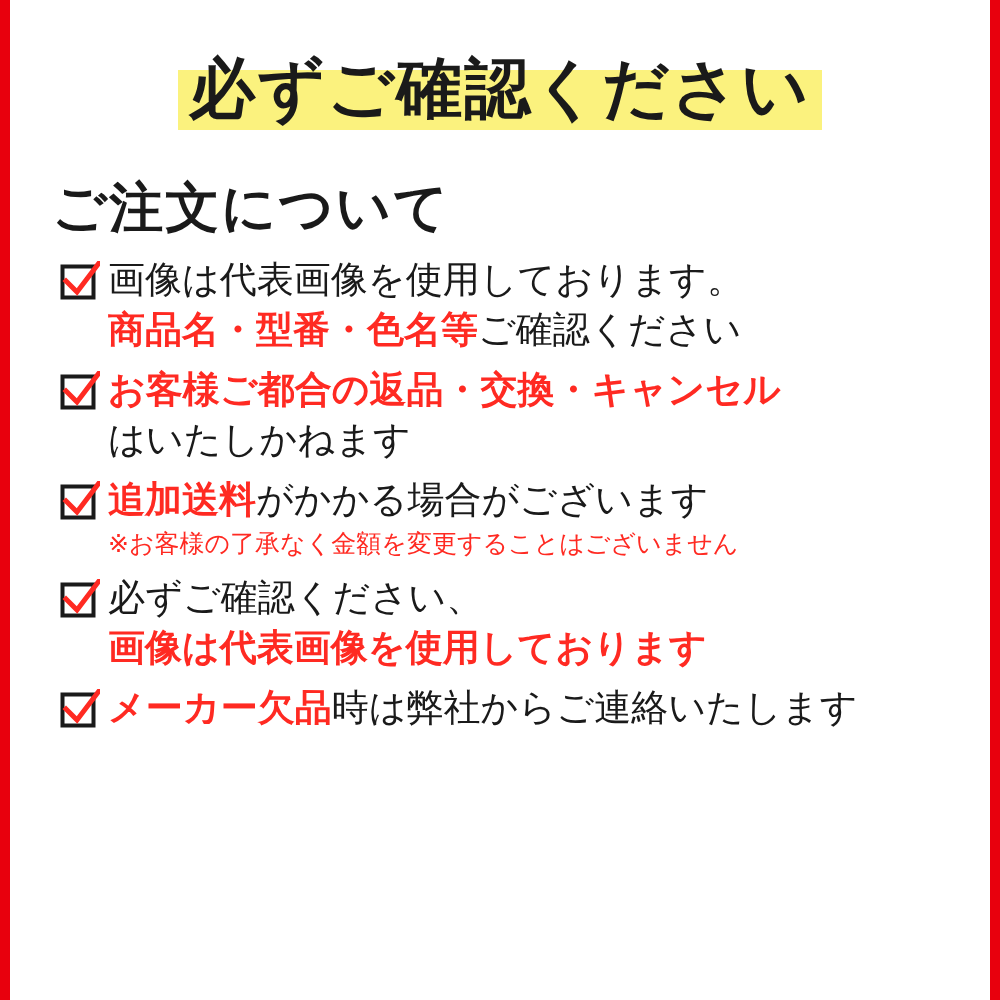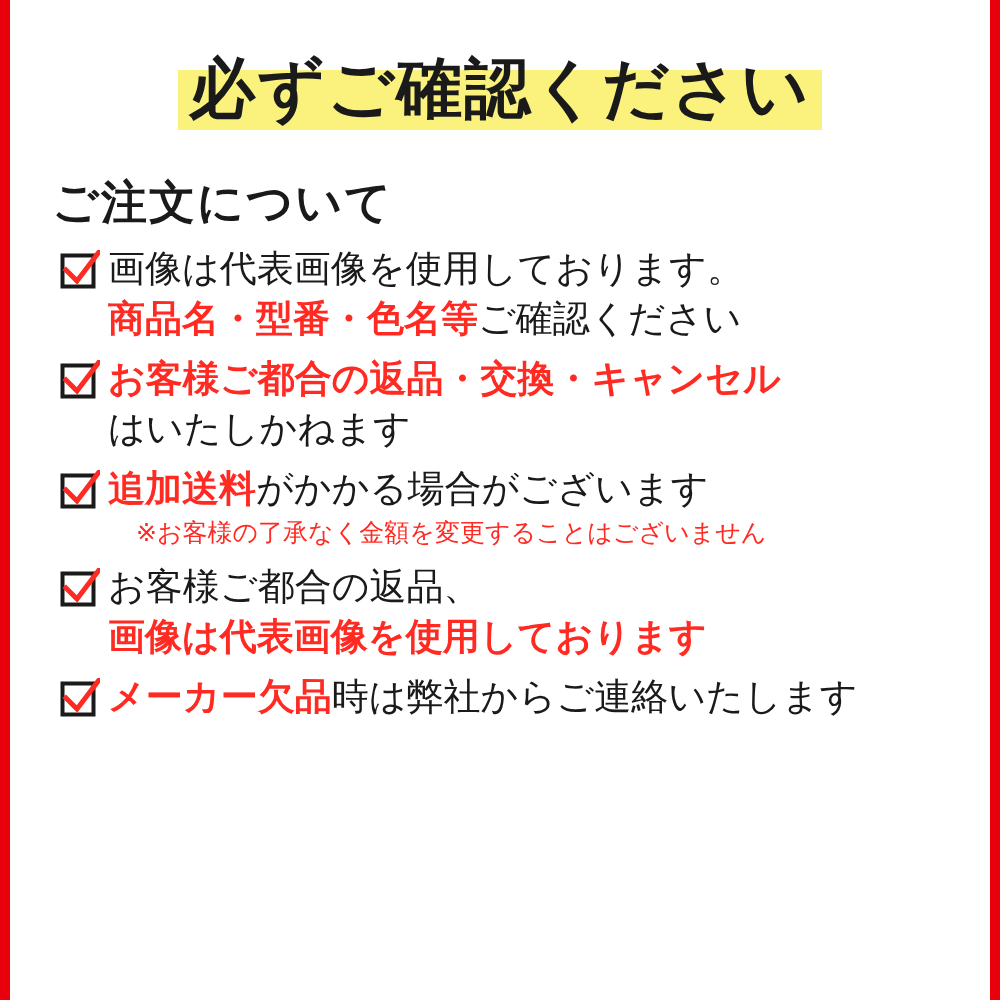--- a/index.html
+++ b/index.html
@@ -63,21 +63,21 @@
     font-size: 66px;
     line-height: 110px;
     font-weight: bold;
     color: #1a1a1a;
     letter-spacing: 2px;
     white-space: nowrap;
   }
 
   
   .section-heading {
-    font-size: 46px;
+    font-size: 54px;
     font-weight: bold;
     color: #1a1a1a;
     letter-spacing: 2px;
     margin: 26px 0 6px 14px;
   }
   .section-heading.second {
     margin-top: 22px;
   }
 
   
@@ -100,21 +100,21 @@
     flex: 1 1 auto;
     min-width: 0;
   }
   .line {
     font-size: 37px;
     line-height: 50px;
     color: #1a1a1a;
     white-space: nowrap;
     letter-spacing: 0px;
   }
-  .line.note { font-size: 25px; line-height: 38px; color: #ff2a22; margin-left: 28px; }
+  .line.note { font-size: 25px; line-height: 38px; color: #ff2a22; }
 
   
   .seg { white-space: pre; text-align: center; }
   .seg.red { color: #ff2a22; font-weight: bold; }
   .seg.black { color: #1a1a1a; font-weight: normal; }
 </style>
 </head>
 <body>
 
 <div class="page">
@@ -168,21 +168,21 @@
           </div>
         </div>
         <div class="item">
           <span class="check">
             <svg width="40" height="40" viewBox="0 0 40 40">
               <rect x="2.5" y="5.5" width="31" height="31" fill="#ffffff" stroke="#1a1a1a" stroke-width="4"></rect>
               <path d="M6 20 L17 31 L39 2" fill="none" stroke="#ff2a22" stroke-width="5" stroke-linecap="square"></path>
             </svg>
           </span>
           <div class="lines">
-            <div class="line"><span class="seg black">お客様ご都合の返品、</span></div>
+            <div class="line"><span class="seg black">必ずご確認ください、</span></div>
             <div class="line"><span class="seg red">画像は代表画像を使用しております</span></div>
           </div>
         </div>
         <div class="item">
           <span class="check">
             <svg width="40" height="40" viewBox="0 0 40 40">
               <rect x="2.5" y="5.5" width="31" height="31" fill="#ffffff" stroke="#1a1a1a" stroke-width="4"></rect>
               <path d="M6 20 L17 31 L39 2" fill="none" stroke="#ff2a22" stroke-width="5" stroke-linecap="square"></path>
             </svg>
           </span>

